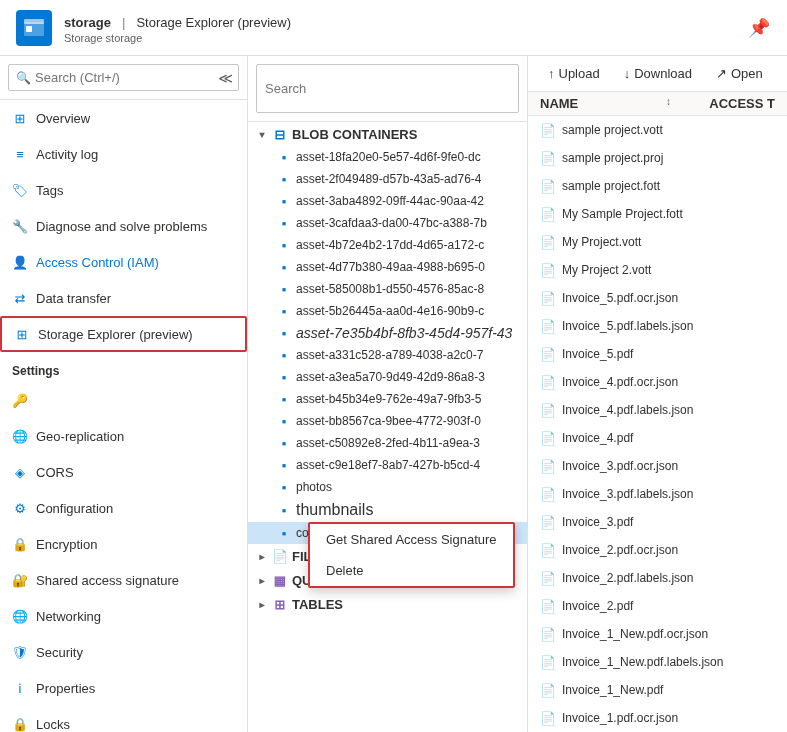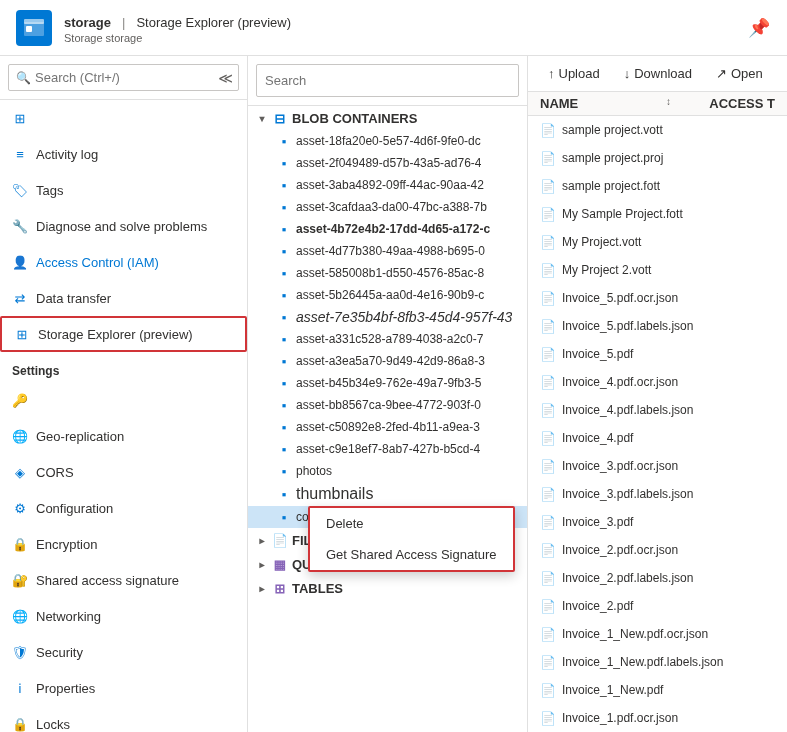--- a/index.html
+++ b/index.html
@@ -103,20 +103,21 @@
       <div class="search-wrapper">
         <span class="search-icon-left">🔍</span>
         <input type="text" style="width: 100%; padding: 5px 26px; border: 1px solid rgb(200, 198, 196); border-radius: 2px; font-size: 13px;" placeholder="Search (Ctrl+/)">
         <span class="collapse-btn">≪</span>
       </div>
     </div>
 
     <div class="sidebar-nav">
       <div class="sidebar-item">
         <div class="sidebar-icon" style="color:#0078d4;">⊞</div>
+        <span class="label">Overview</span>
       </div>
       <div class="sidebar-item">
         <div class="sidebar-icon" style="color:#0078d4;">≡</div>
         <span class="label">Activity log</span>
       </div>
       <div class="sidebar-item">
         <div class="sidebar-icon" style="color:#0078d4;">🏷</div>
         <span class="label">Tags</span>
       </div>
       <div class="sidebar-item">
@@ -178,21 +179,21 @@
         <span class="label">Locks</span>
       </div>
 
     </div>
   </div>
 
   <div class="content">
 
     <div class="tree-panel">
       <div class="tree-search">
-        <input type="text" style="width: 100%; padding: 8px 8px; border: 1px solid rgb(200, 198, 196); border-radius: 2px; font-size: 13px;" placeholder="Search">
+        <input type="text" style="width: 100%; padding: 16px 8px; border: 1px solid rgb(200, 198, 196); border-radius: 2px; font-size: 13px;" placeholder="Search">
       </div>
       <div class="tree-body">
 
         <div class="tree-section">
           <span class="tree-expander">▾</span>
           <span class="tree-icon" style="color:#0078d4;">⊟</span>
           <span>BLOB CONTAINERS</span>
         </div>
 
         <div class="tree-item" style="padding-left:28px;">
@@ -206,21 +207,21 @@
         <div class="tree-item" style="padding-left:28px;">
           <span class="tree-icon" style="color:#0078d4;">▪</span>
           <span style="font-size:12px; overflow:hidden; text-overflow:ellipsis; white-space:nowrap;">asset-3aba4892-09ff-44ac-90aa-42</span>
         </div>
         <div class="tree-item" style="padding-left:28px;">
           <span class="tree-icon" style="color:#0078d4;">▪</span>
           <span style="font-size:12px; overflow:hidden; text-overflow:ellipsis; white-space:nowrap;">asset-3cafdaa3-da00-47bc-a388-7b</span>
         </div>
         <div class="tree-item" style="padding-left:28px;">
           <span class="tree-icon" style="color:#0078d4;">▪</span>
-          <span style="font-size:12px; overflow:hidden; text-overflow:ellipsis; white-space:nowrap;font-weight:bold;">asset-4b72e4b2-17dd-4d65-a172-c</span>
+          <span style="font-size:12px; overflow:hidden; text-overflow:ellipsis; white-space:nowrap;">asset-4b72e4b2-17dd-4d65-a172-c</span>
         </div>
         <div class="tree-item" style="padding-left:28px;">
           <span class="tree-icon" style="color:#0078d4;">▪</span>
           <span style="font-size:12px; overflow:hidden; text-overflow:ellipsis; white-space:nowrap;">asset-4d77b380-49aa-4988-b695-0</span>
         </div>
         <div class="tree-item" style="padding-left:28px;">
           <span class="tree-icon" style="color:#0078d4;">▪</span>
           <span style="font-size:12px; overflow:hidden; text-overflow:ellipsis; white-space:nowrap;">asset-585008b1-d550-4576-85ac-8</span>
         </div>
         <div class="tree-item" style="padding-left:28px;">
@@ -264,22 +265,22 @@
           <span style="font-size:16px;">thumbnails</span>
         </div>
 
         <div style="position:relative;">
           <div class="tree-item selected context-menu-open" style="padding-left:28px; background:#cce4f7;">
             <span class="tree-icon" style="color:#0078d4;">▪</span>
             <span style="font-size:12px;">container</span>
           </div>
 
           <div class="context-menu" style="position:absolute; left:60px; top:0; z-index:100; border:2px solid #d13438;">
+            <div class="context-menu-item primary">Get Shared Access Signature</div>
             <div class="context-menu-item">Delete</div>
-            <div class="context-menu-item primary">Get Shared Access Signature</div>
           </div>
         </div>
 
         <div class="tree-section">
           <span class="tree-expander">▸</span>
           <span class="tree-icon" style="color:#0078d4;">📄</span>
           <span>FILE SHARES</span>
         </div>
 
         <div class="tree-section">

